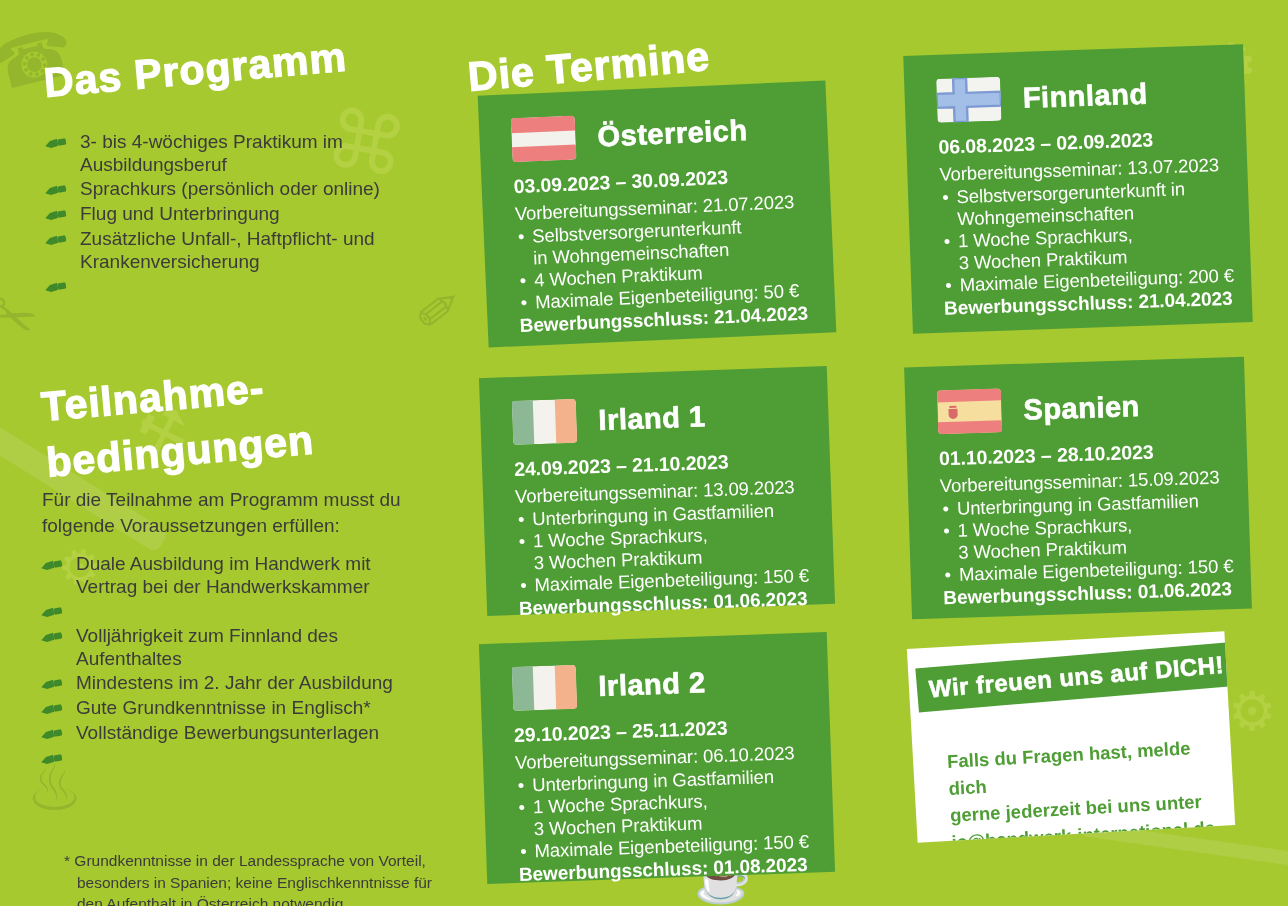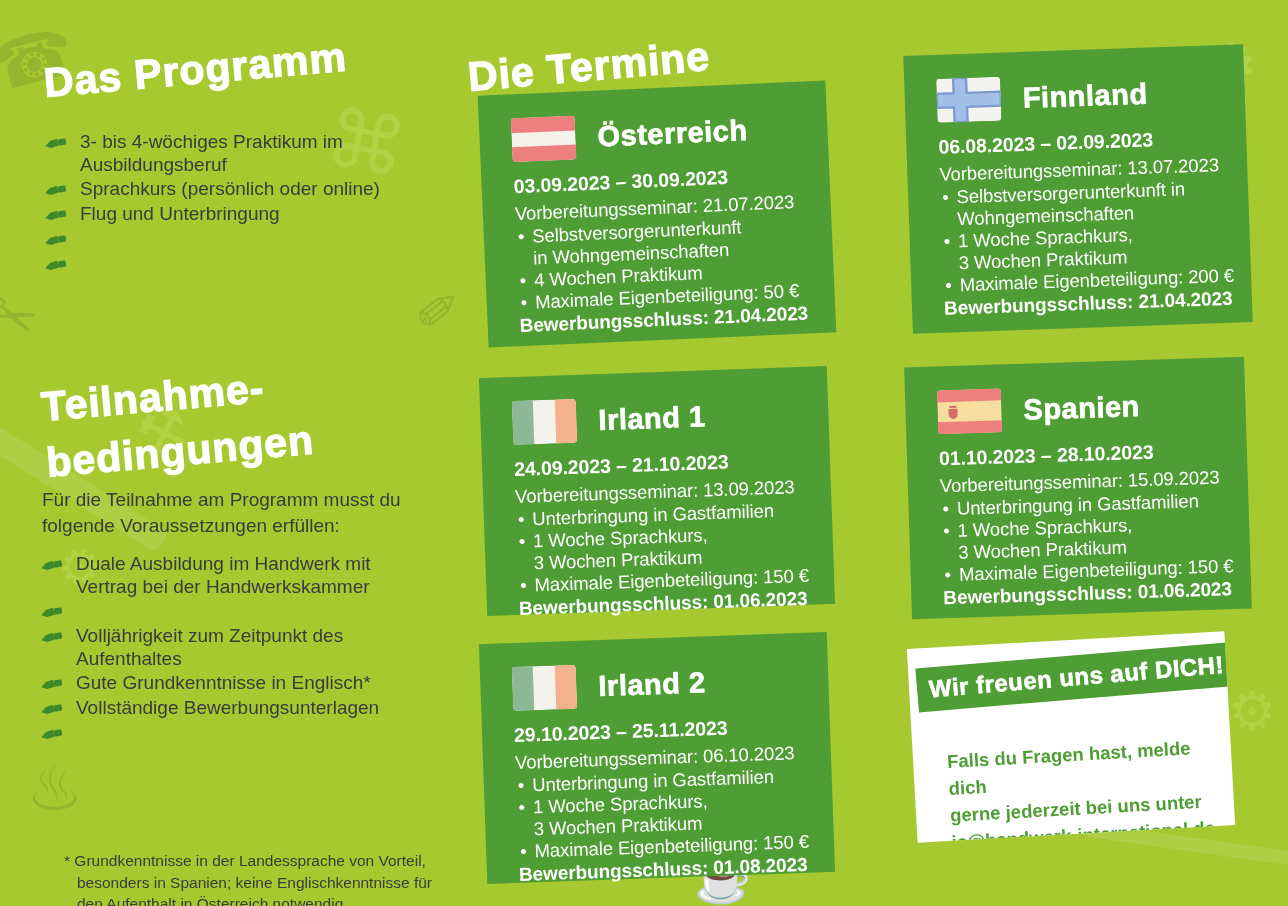--- a/index.html
+++ b/index.html
@@ -115,20 +115,22 @@
           </svg></span>
       <span class="check-text pre">Flug und Unterbringung</span>
       </li>
     <li>
       <span class="brush"><svg viewBox="0 0 26 14" width="24" height="13">
             <g fill="#3e8a2b" transform="rotate(-10 13 7)">
               <path d="M1 8 L7 3.2 L15 2.2 L15 9.8 L7 11 Z"></path>
               <rect x="15" y="3" width="9" height="7" rx="2"></rect>
             </g>
           </svg></span>
+      <span class="check-text pre">Zusätzliche Unfall-, Haftpflicht- und
+Krankenversicherung</span>
       </li>
     <li>
       <span class="brush"><svg viewBox="0 0 26 14" width="24" height="13">
             <g fill="#3e8a2b" transform="rotate(-10 13 7)">
               <path d="M1 8 L7 3.2 L15 2.2 L15 9.8 L7 11 Z"></path>
               <rect x="15" y="3" width="9" height="7" rx="2"></rect>
             </g>
           </svg></span>
       </li>
   </ul>
@@ -158,22 +160,31 @@
             </g>
           </svg></span>
       </li>
     <li>
       <span class="brush"><svg viewBox="0 0 26 14" width="24" height="13">
             <g fill="#3e8a2b" transform="rotate(-10 13 7)">
               <path d="M1 8 L7 3.2 L15 2.2 L15 9.8 L7 11 Z"></path>
               <rect x="15" y="3" width="9" height="7" rx="2"></rect>
             </g>
           </svg></span>
-      <span class="check-text pre">Volljährigkeit zum Zeitpunkt des
+      <span class="check-text pre">Volljährigkeit zum Finnland des
 Aufenthaltes</span>
+      </li>
+    <li>
+      <span class="brush"><svg viewBox="0 0 26 14" width="24" height="13">
+            <g fill="#3e8a2b" transform="rotate(-10 13 7)">
+              <path d="M1 8 L7 3.2 L15 2.2 L15 9.8 L7 11 Z"></path>
+              <rect x="15" y="3" width="9" height="7" rx="2"></rect>
+            </g>
+          </svg></span>
+      <span class="check-text pre">Mindestens im 2. Jahr der Ausbildung</span>
       </li>
     <li>
       <span class="brush"><svg viewBox="0 0 26 14" width="24" height="13">
             <g fill="#3e8a2b" transform="rotate(-10 13 7)">
               <path d="M1 8 L7 3.2 L15 2.2 L15 9.8 L7 11 Z"></path>
               <rect x="15" y="3" width="9" height="7" rx="2"></rect>
             </g>
           </svg></span>
       <span class="check-text pre">Gute Grundkenntnisse in Englisch*</span>
       </li>

